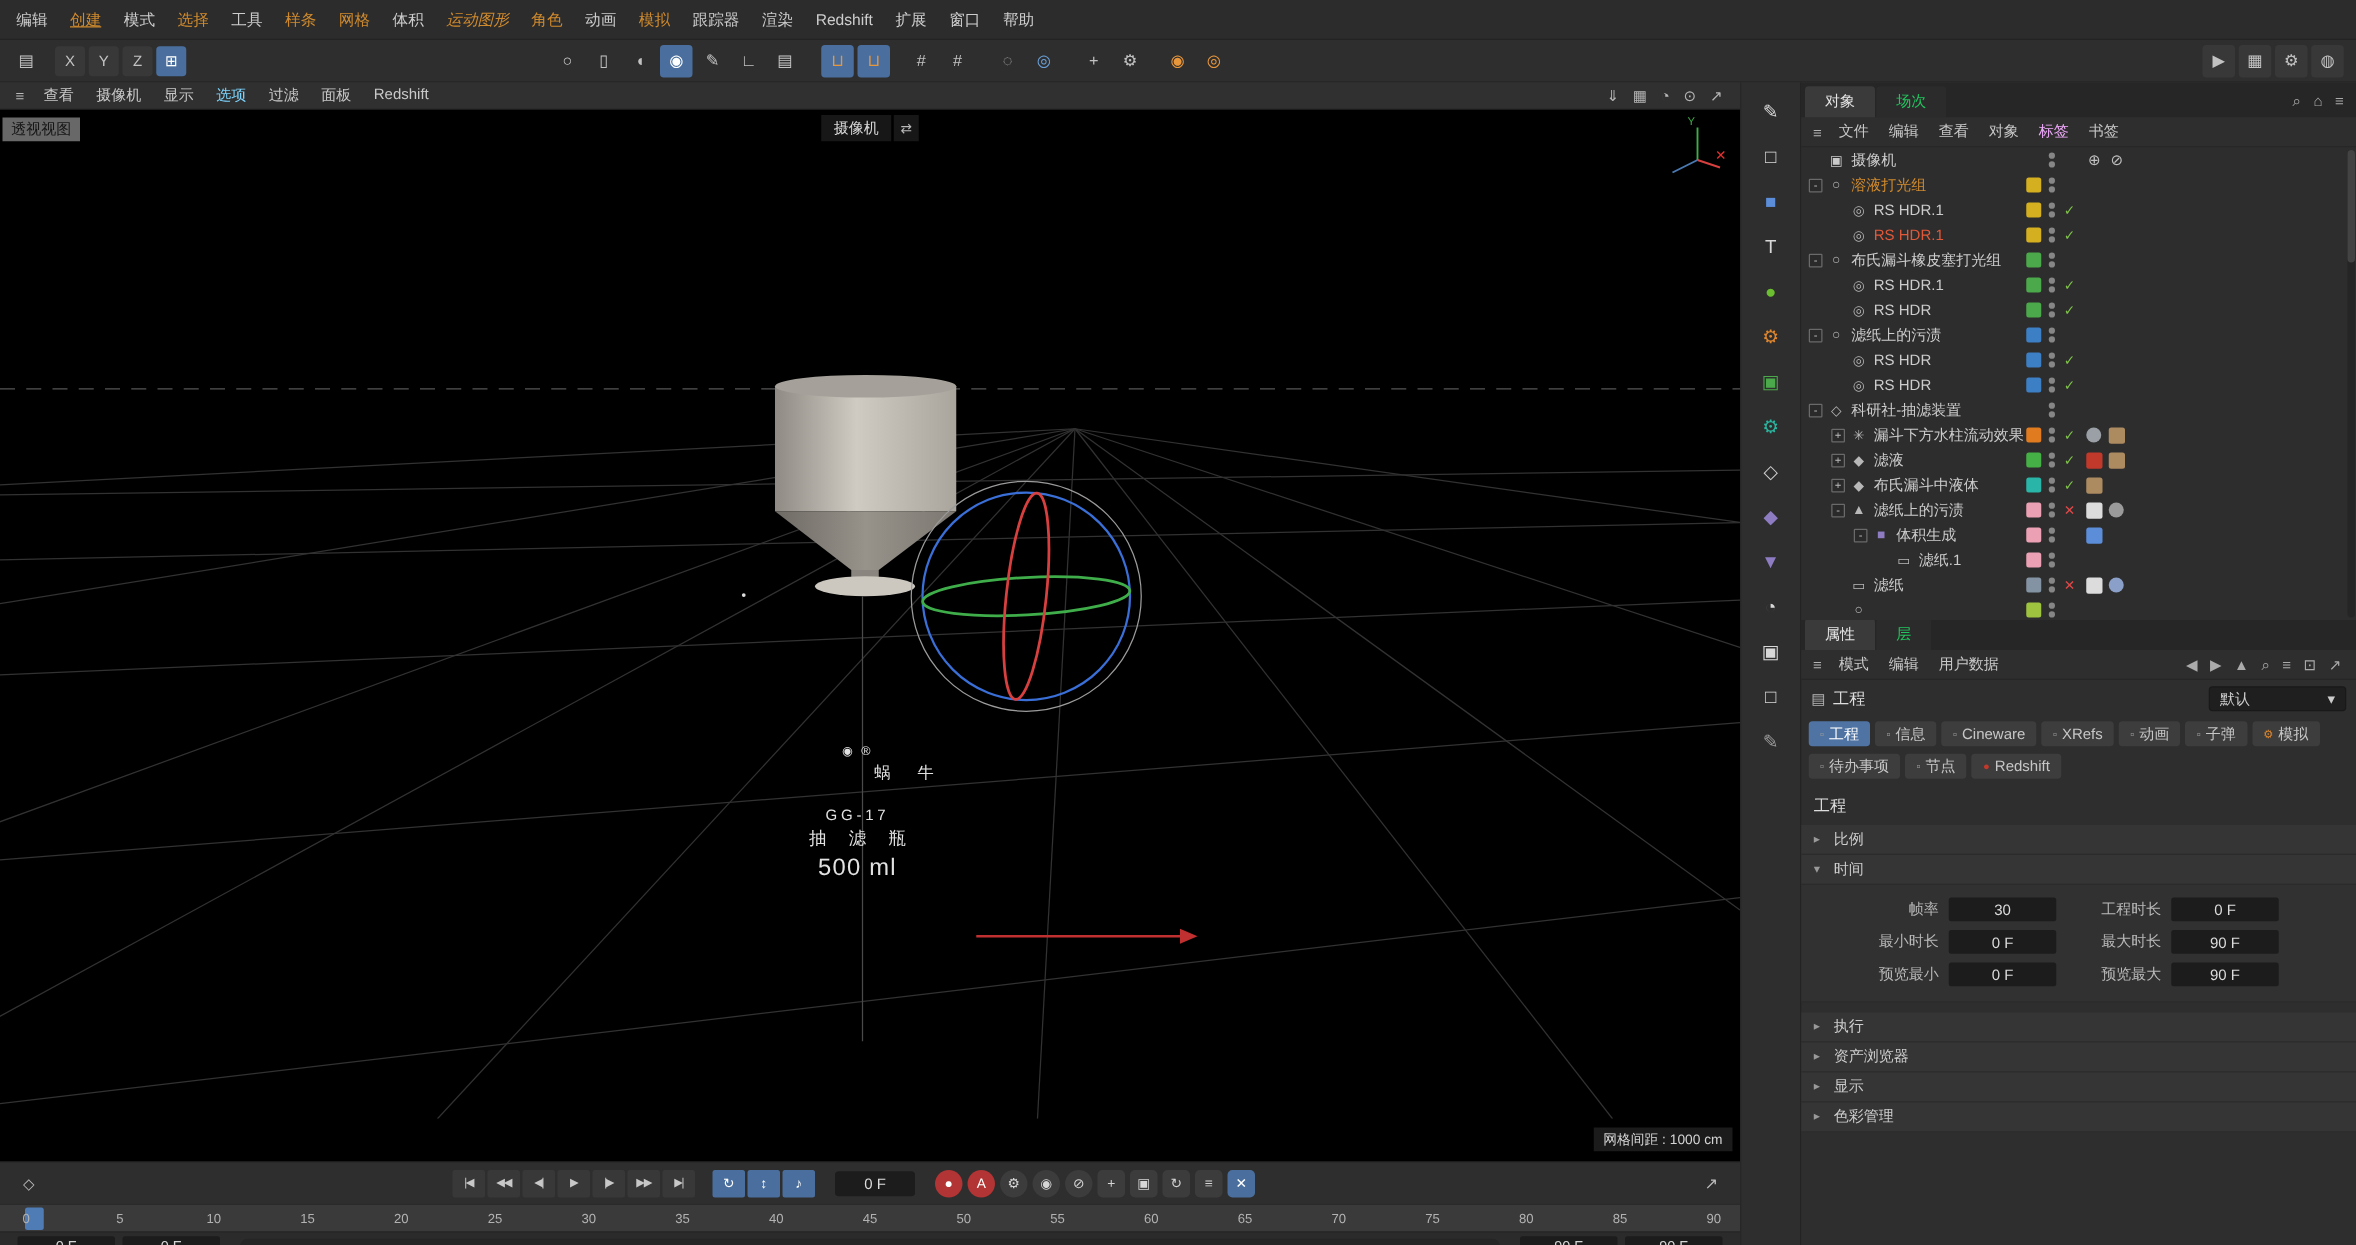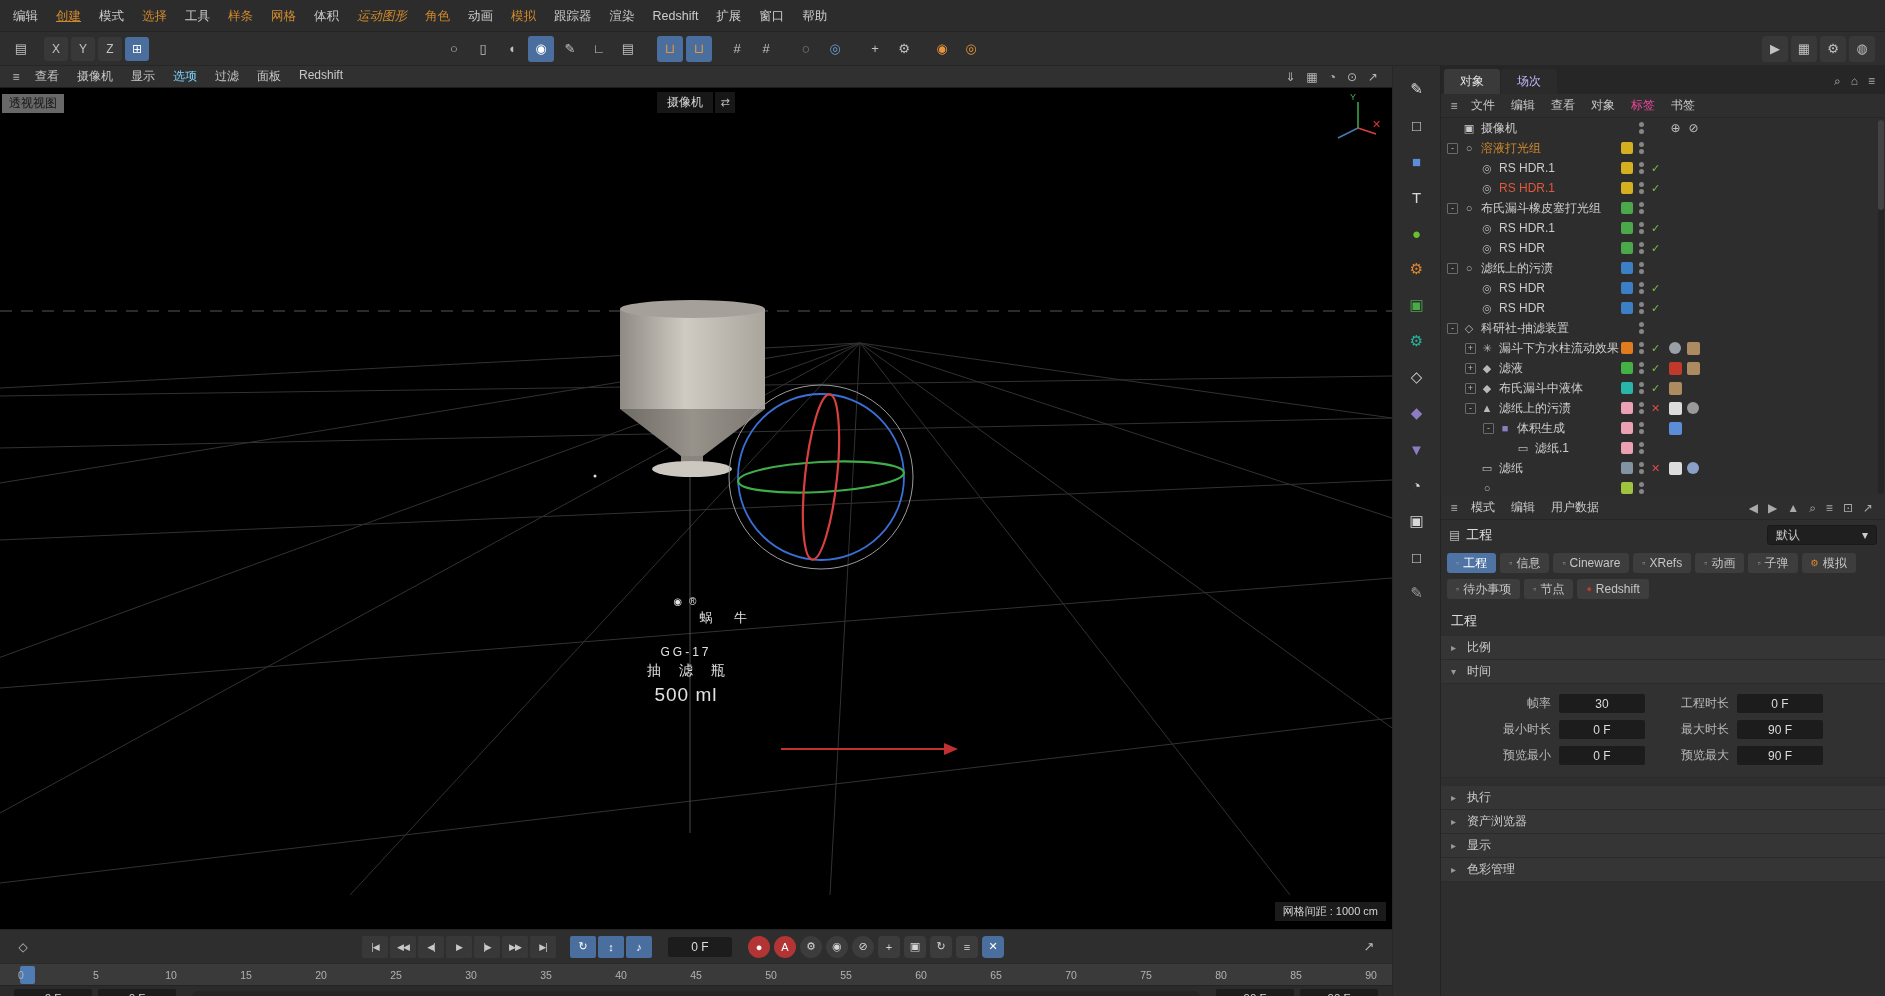--- a/index.html
+++ b/index.html
@@ -79,21 +79,21 @@
   .range-track{flex:1;height:13px;margin:0 10px;background:#252525;border-radius:6px;}
 
   
   .icon-strip{width:48px;background:#2e2e2e;border-left:1px solid #272727;display:flex;flex-direction:column;align-items:center;padding-top:8px;gap:6px;}
   .strip-btn{width:30px;height:30px;display:flex;align-items:center;justify-content:center;font-size:15px;border-radius:3px;color:#cfcfcf;}
 
   
   .right-panel{width:445px;background:#2e2e2e;border-left:1px solid #232323;display:flex;flex-direction:column;}
   .om-tabs,.attr-tabs{height:28px;background:#262626;display:flex;align-items:flex-end;padding:0 0 0 3px;gap:1px;}
   .attr-tabs{height:24px;}
-  .ptab{padding:4px 16px;font-size:12px;color:#c4b5fd;background:#2b2b2b;border-radius:3px 3px 0 0;}
+  .ptab{padding:4px 16px;font-size:12px;color:#22c55e;background:#2b2b2b;border-radius:3px 3px 0 0;}
   .ptab[data-active="true"]{background:#3a3a3a;color:#e5e5e5;}
   .panel-icons{margin-left:auto;display:flex;gap:10px;padding:0 10px 6px;color:#aaa;font-size:12px;}
   .om-menu,.attr-menu{height:24px;display:flex;align-items:center;background:#2e2e2e;border-bottom:1px solid #262626;padding:0 4px;}
   .mi{padding:0 8px;font-size:12px;white-space:nowrap;}
   .menu-burger{width:18px;text-align:center;color:#b5b5b5;}
   .attr-menu .panel-icons{padding:0 8px 0 0;}
 
   
   .om-tree{height:378px;background:#2d2d2d;overflow:hidden;position:relative;}
   .om-row{height:20px;display:flex;align-items:center;position:relative;padding-left:6px;width:330px;}
@@ -454,21 +454,21 @@
       </div>
 
       <div class="om-menu">
         <span class="menu-burger">≡</span>
         <span style="display:flex">
 
         <span class="mi">文件</span>
             <span class="mi">编辑</span>
             <span class="mi">查看</span>
             <span class="mi">对象</span>
-            <span class="mi" style="color: #ec4899;">标签</span>
+            <span class="mi" style="color: #f0abfc;">标签</span>
             <span class="mi">书签</span>
           </span>
       </div>
 
       <div class="om-tree">
 
         <div class="om-scroll"></div>
 
           <div class="om-row" data-depth="0">
             <span class="indent"></span>
@@ -674,20 +674,27 @@
             <span class="indent"></span>
             <span class="expander"></span>
             <span class="obj-icon">○</span>
             <span class="obj-label"></span>
             <span class="layer-square" style="background: rgb(158, 196, 63);"></span>
             <span class="vis-dots"></span>
 
           </div>
         </div>
 
+      <div class="attr-tabs">
+        <span style="display:flex;gap:1px">
+
+        <span class="ptab" data-active="true">属性</span>
+            <span class="ptab">层</span>
+          </span>
+      </div>
 
       <div class="attr-menu">
         <span class="menu-burger">≡</span>
         <span style="display:flex">
 
         <span class="mi">模式</span>
             <span class="mi">编辑</span>
             <span class="mi">用户数据</span>
           </span>
         <span class="panel-icons">

